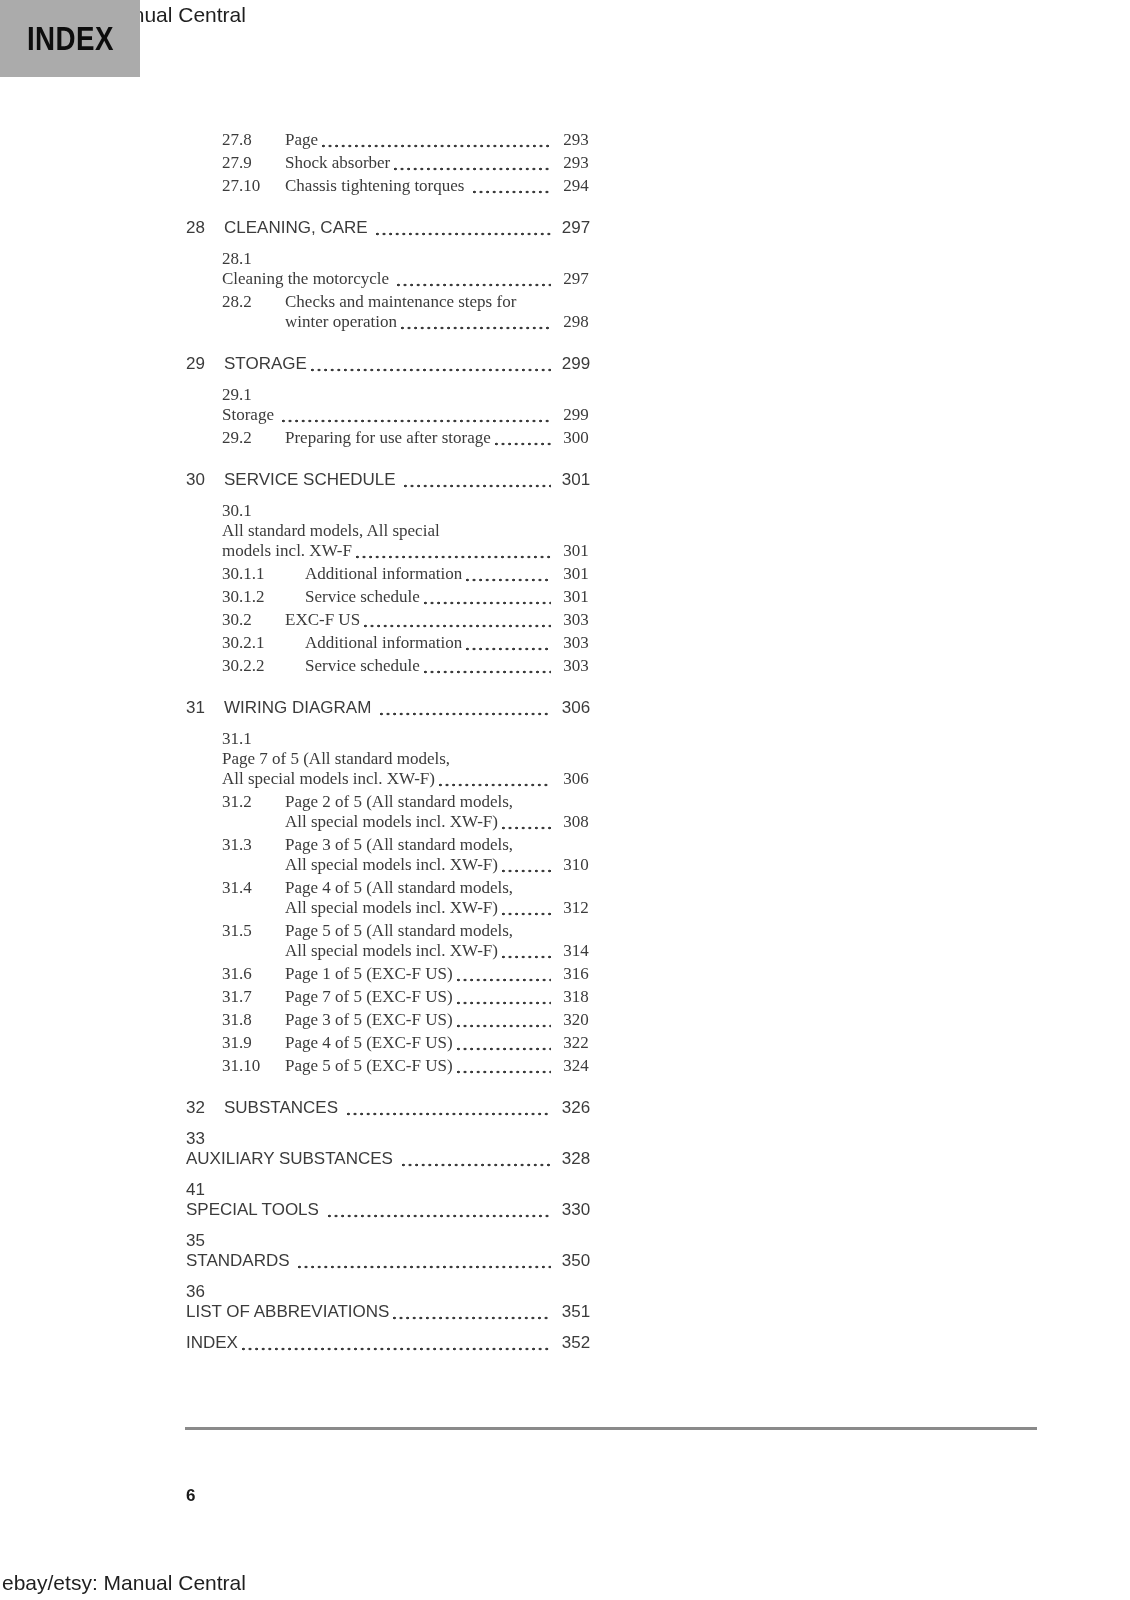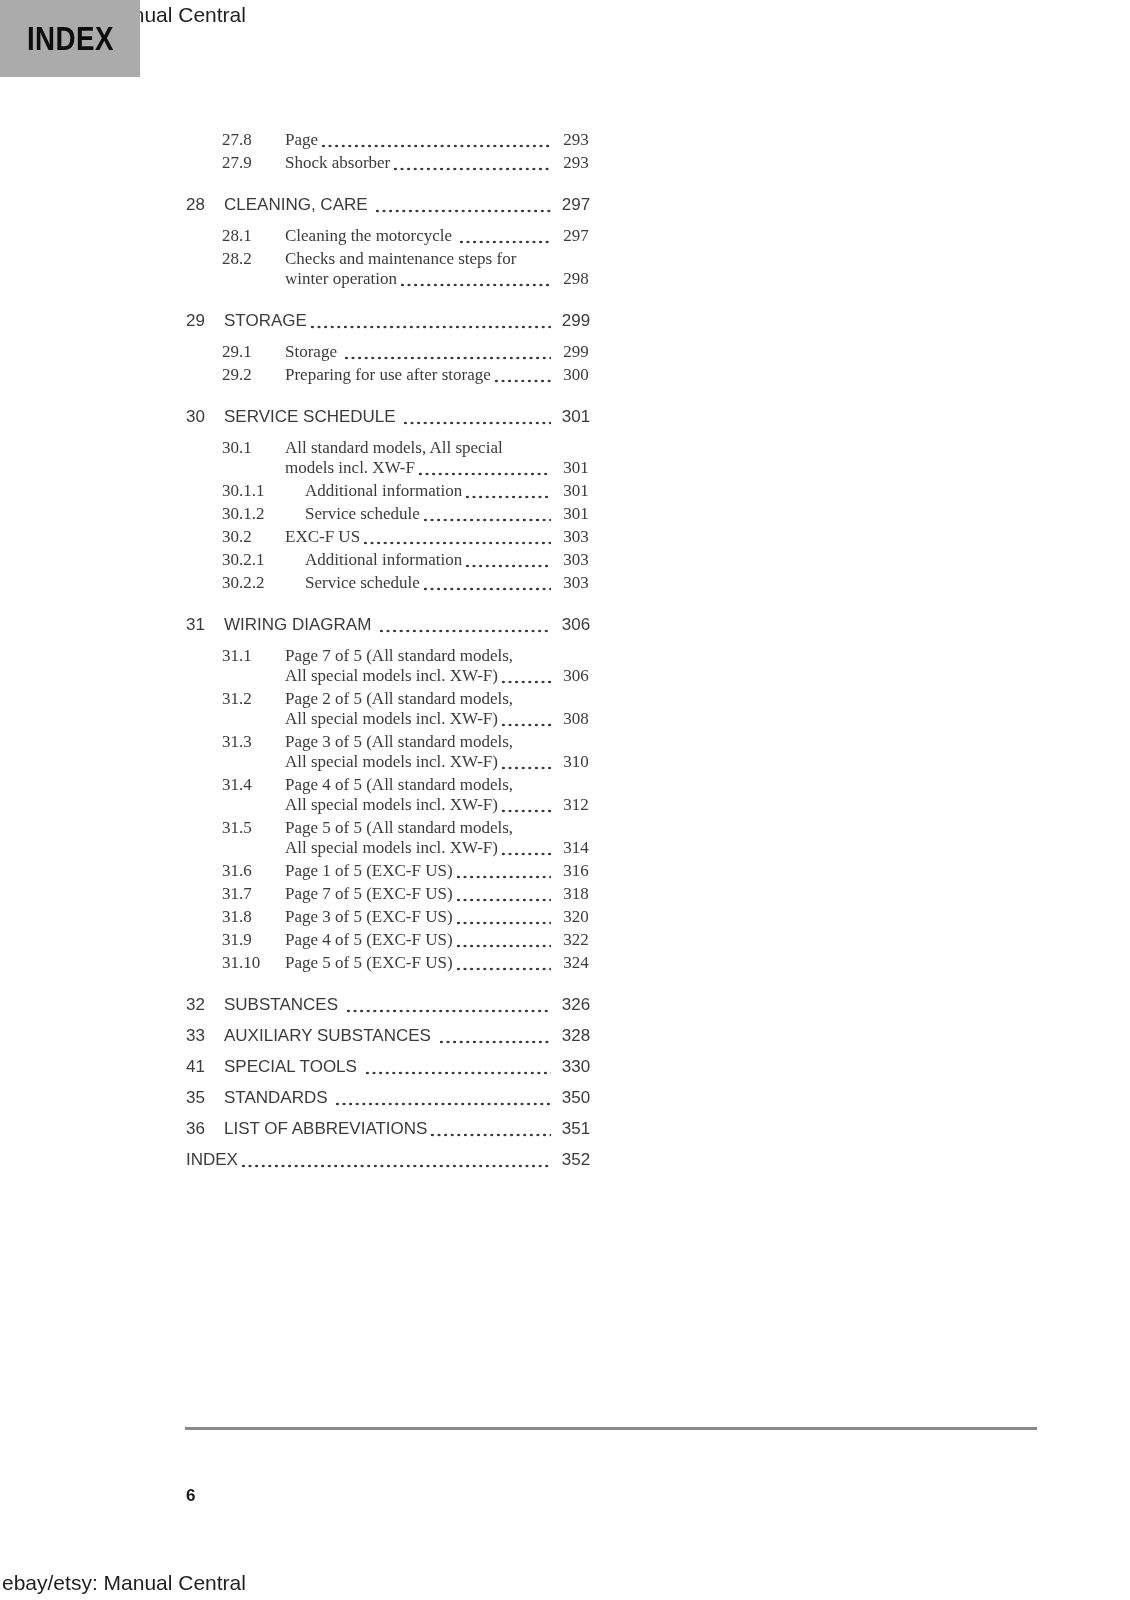--- a/index.html
+++ b/index.html
@@ -54,21 +54,21 @@
     font-size: 17px;
   }
   .entry {
     display: flex;
     line-height: 20px;
     margin-bottom: 3px;
   }
   .entry .num { flex: none; }
   .lvl1 { margin-top: 22px; }
   .lvl0 { margin-top: 10px; }
-  .lvl1 + .entry { margin-top: 11px; }
+  .lvl1 + .entry { margin-top: 11px; flex-direction: column; }
   .lvl1 .num { width: 38px; }
   .lvl2, .lvl3 { padding-left: 36px; font-family: Liberation Serif, serif; }
   .lvl2 .num { width: 63px; }
   .lvl3 .num { width: 83px; }
   .entry .body { flex: 1; min-width: 0; }
   .tline { display: flex; }
   .tline .txt { white-space: pre; }
   .leader {
     flex: 1;
     min-width: 8px;
@@ -132,20 +132,30 @@
     <div class="entry lvl2">
       <span class="num">27.9</span>
       <div class="body">
         <div class="tline">
           <span class="txt">Shock absorber</span>
           <span class="leader"></span>
           <span class="pagenum">293</span>
         </div>
       </div>
     </div>
+    <div class="entry lvl2">
+      <span class="num">27.10</span>
+      <div class="body">
+        <div class="tline">
+          <span class="txt">Chassis tightening torques </span>
+          <span class="leader"></span>
+          <span class="pagenum">294</span>
+        </div>
+      </div>
+    </div>
     <div class="entry lvl1">
       <span class="num">28</span>
       <div class="body">
         <div class="tline">
           <span class="txt">CLEANING, CARE </span>
           <span class="leader"></span>
           <span class="pagenum">297</span>
         </div>
       </div>
     </div>

